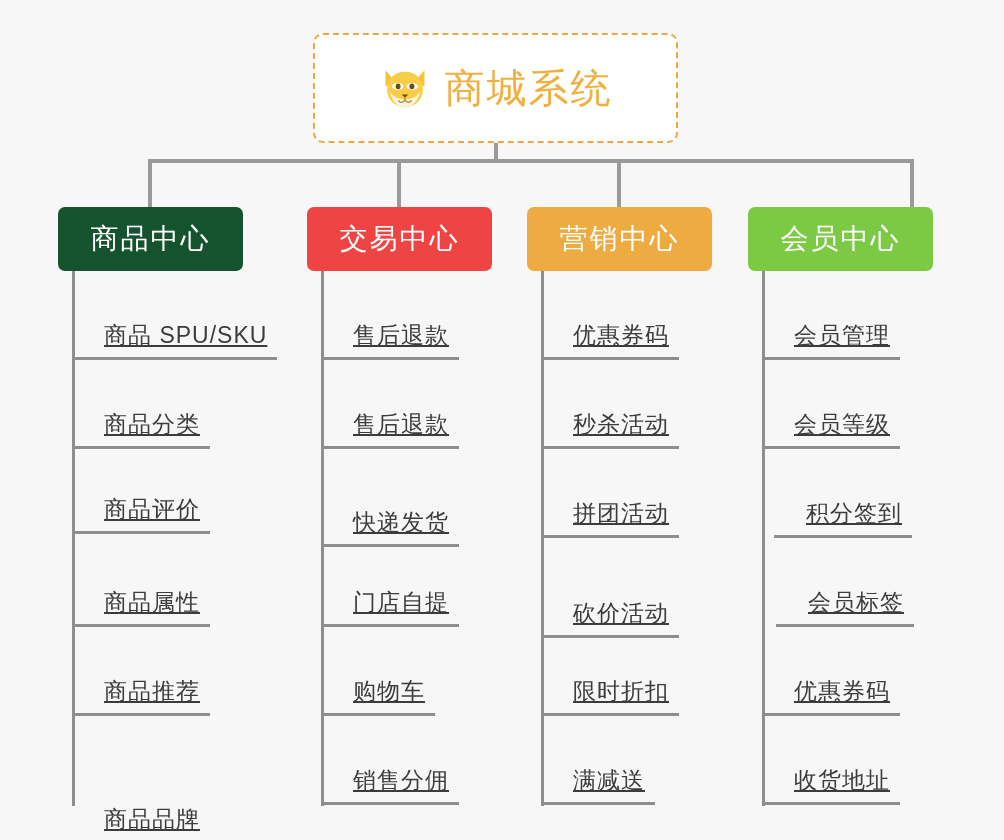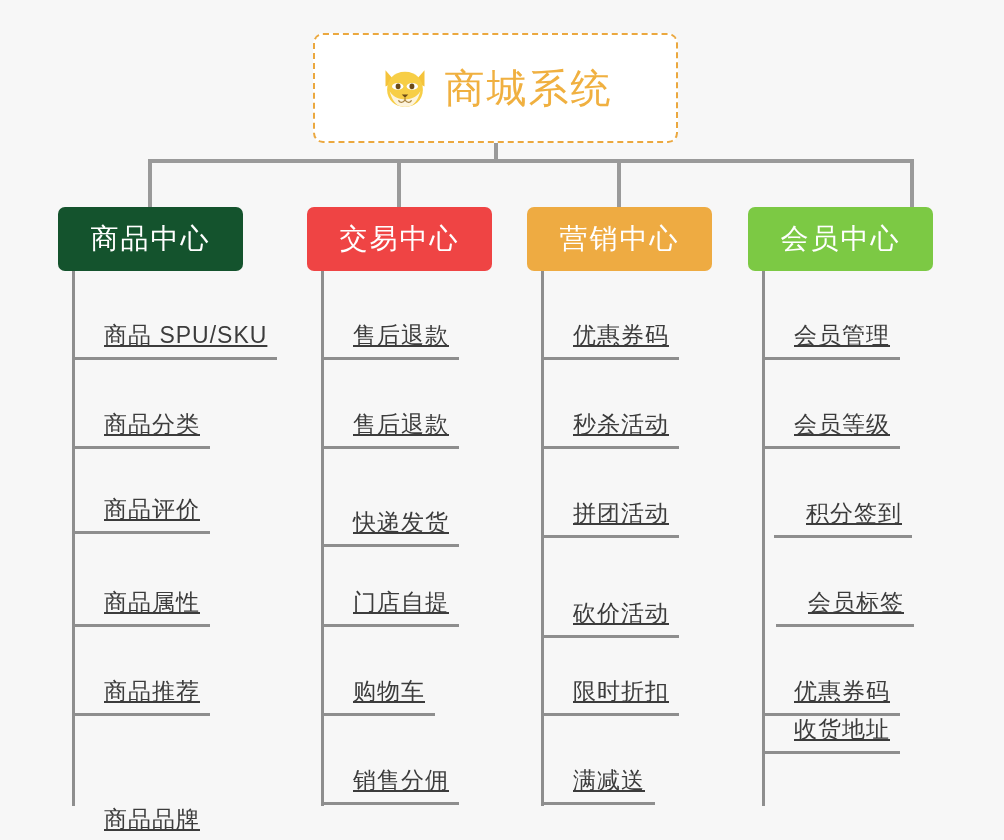--- a/index.html
+++ b/index.html
@@ -222,18 +222,18 @@
     </div>
     <div class="leaf" style="top:242px;margin-left:12px;">
       <span class="leaf-label">积分签到</span>
     </div>
     <div class="leaf" style="top:331px;margin-left:14px;">
       <span class="leaf-label">会员标签</span>
     </div>
     <div class="leaf" style="top:420px;">
       <span class="leaf-label">优惠券码</span>
     </div>
-    <div class="leaf" style="top:482px;align-items:center;">
+    <div class="leaf" style="top:509px;">
       <span class="leaf-label">收货地址</span>
     </div>
   </div>
 
 </div>
 
 </body></html>

